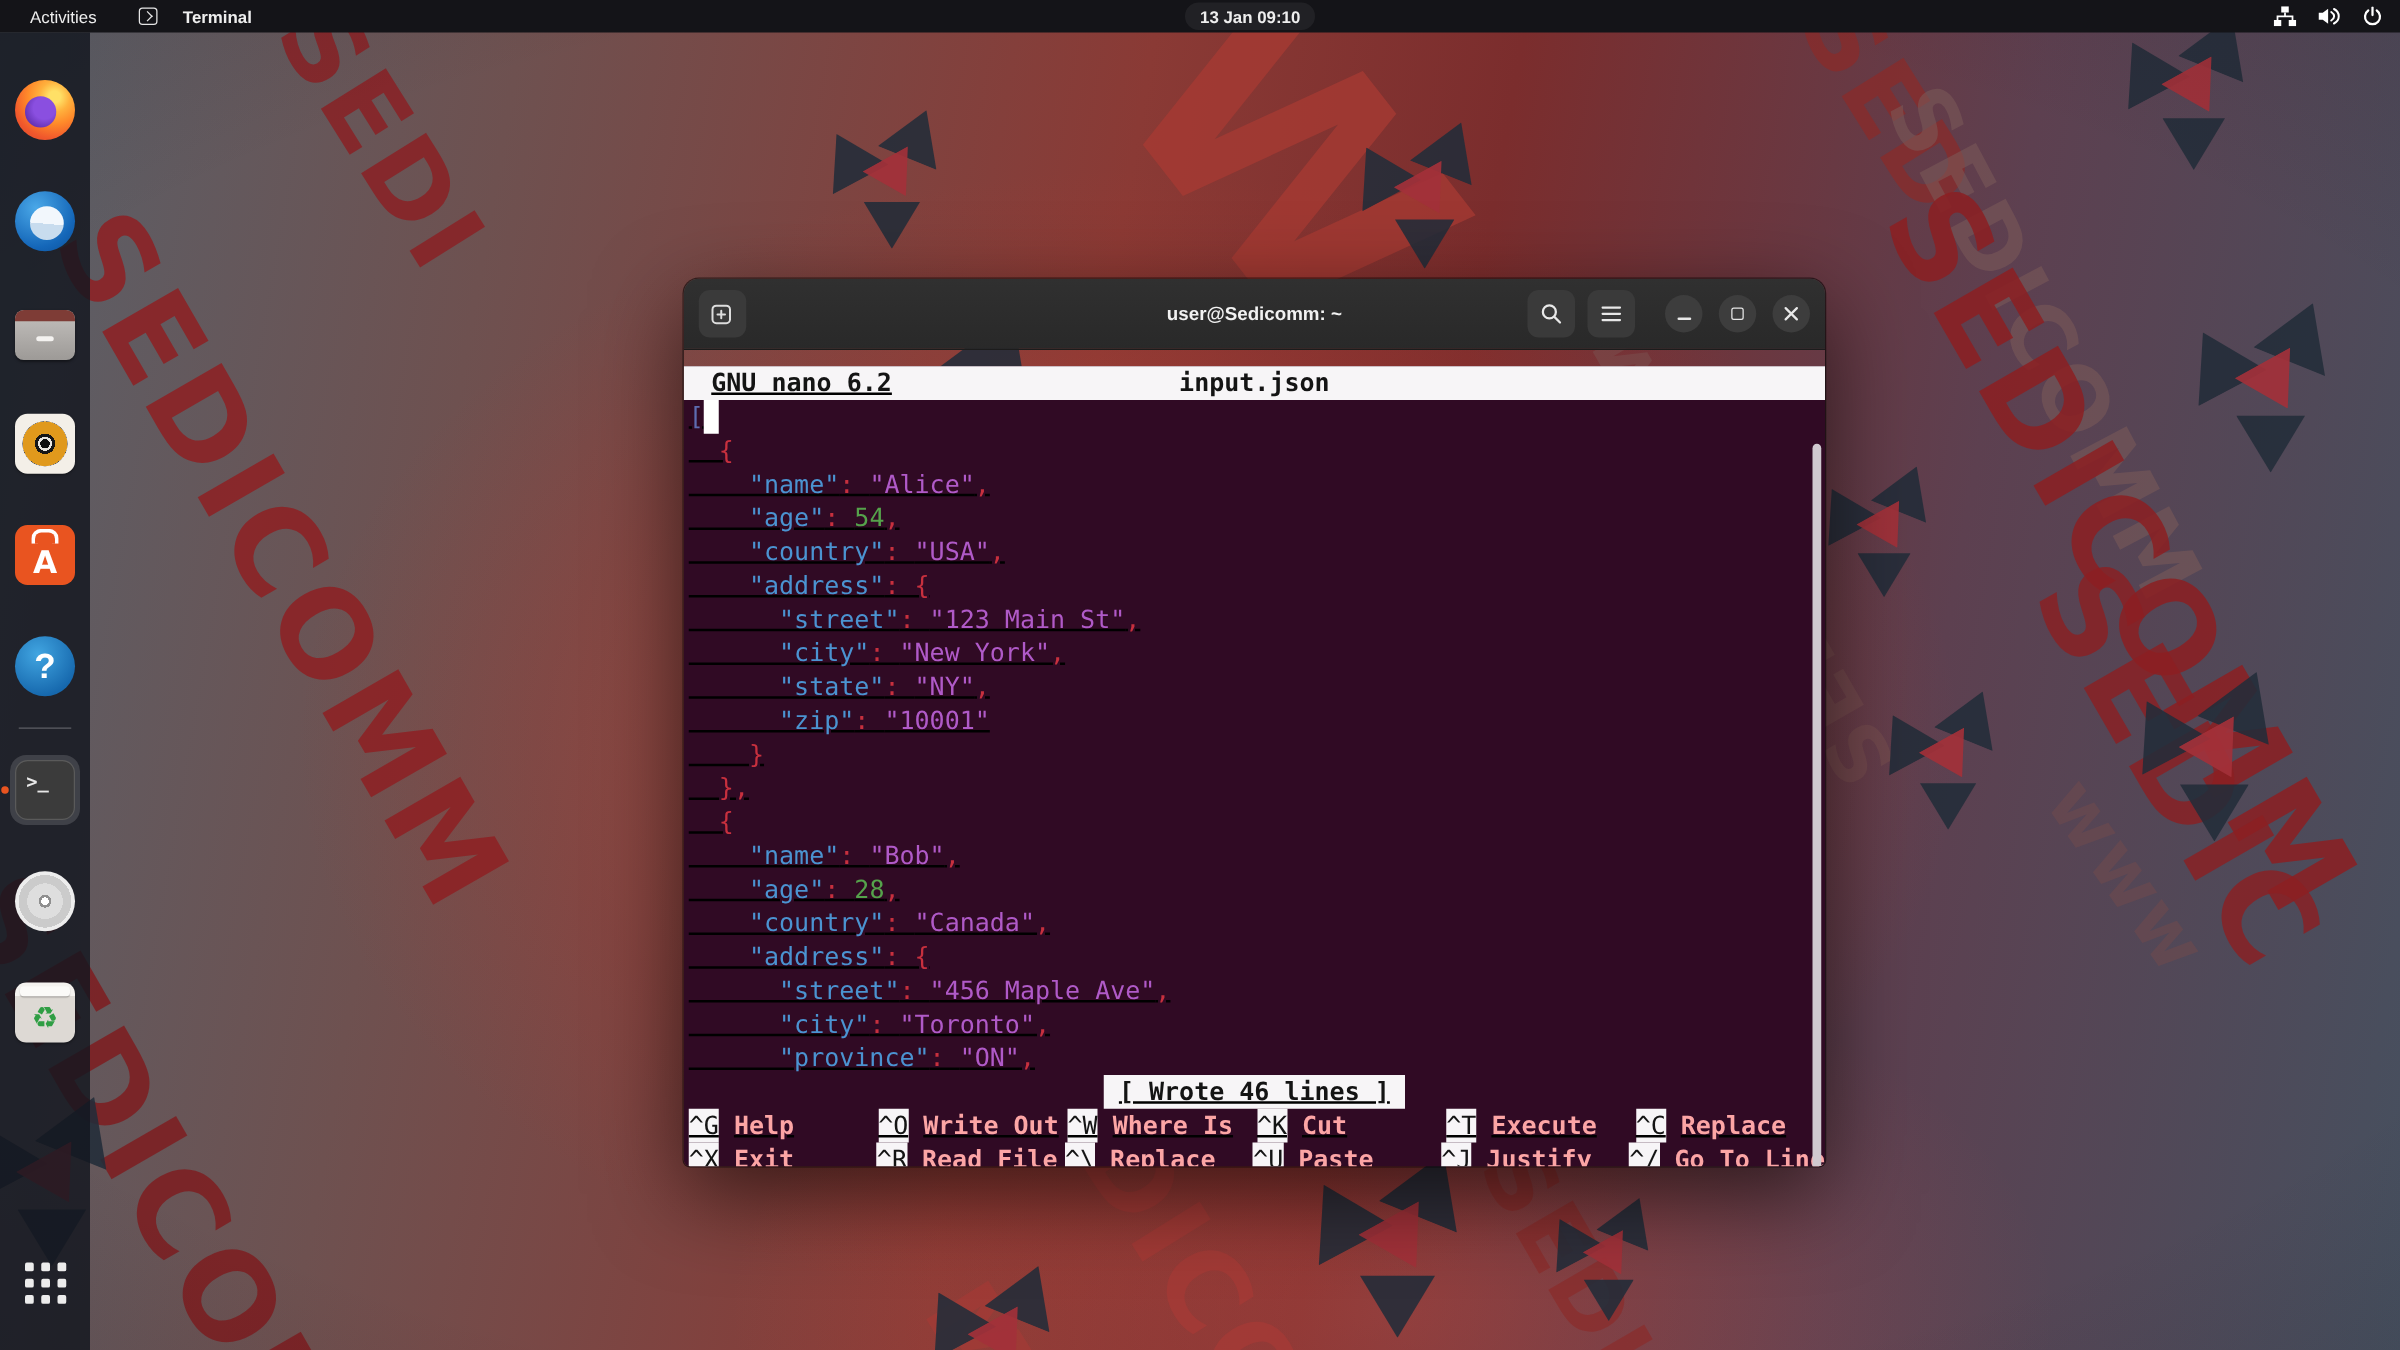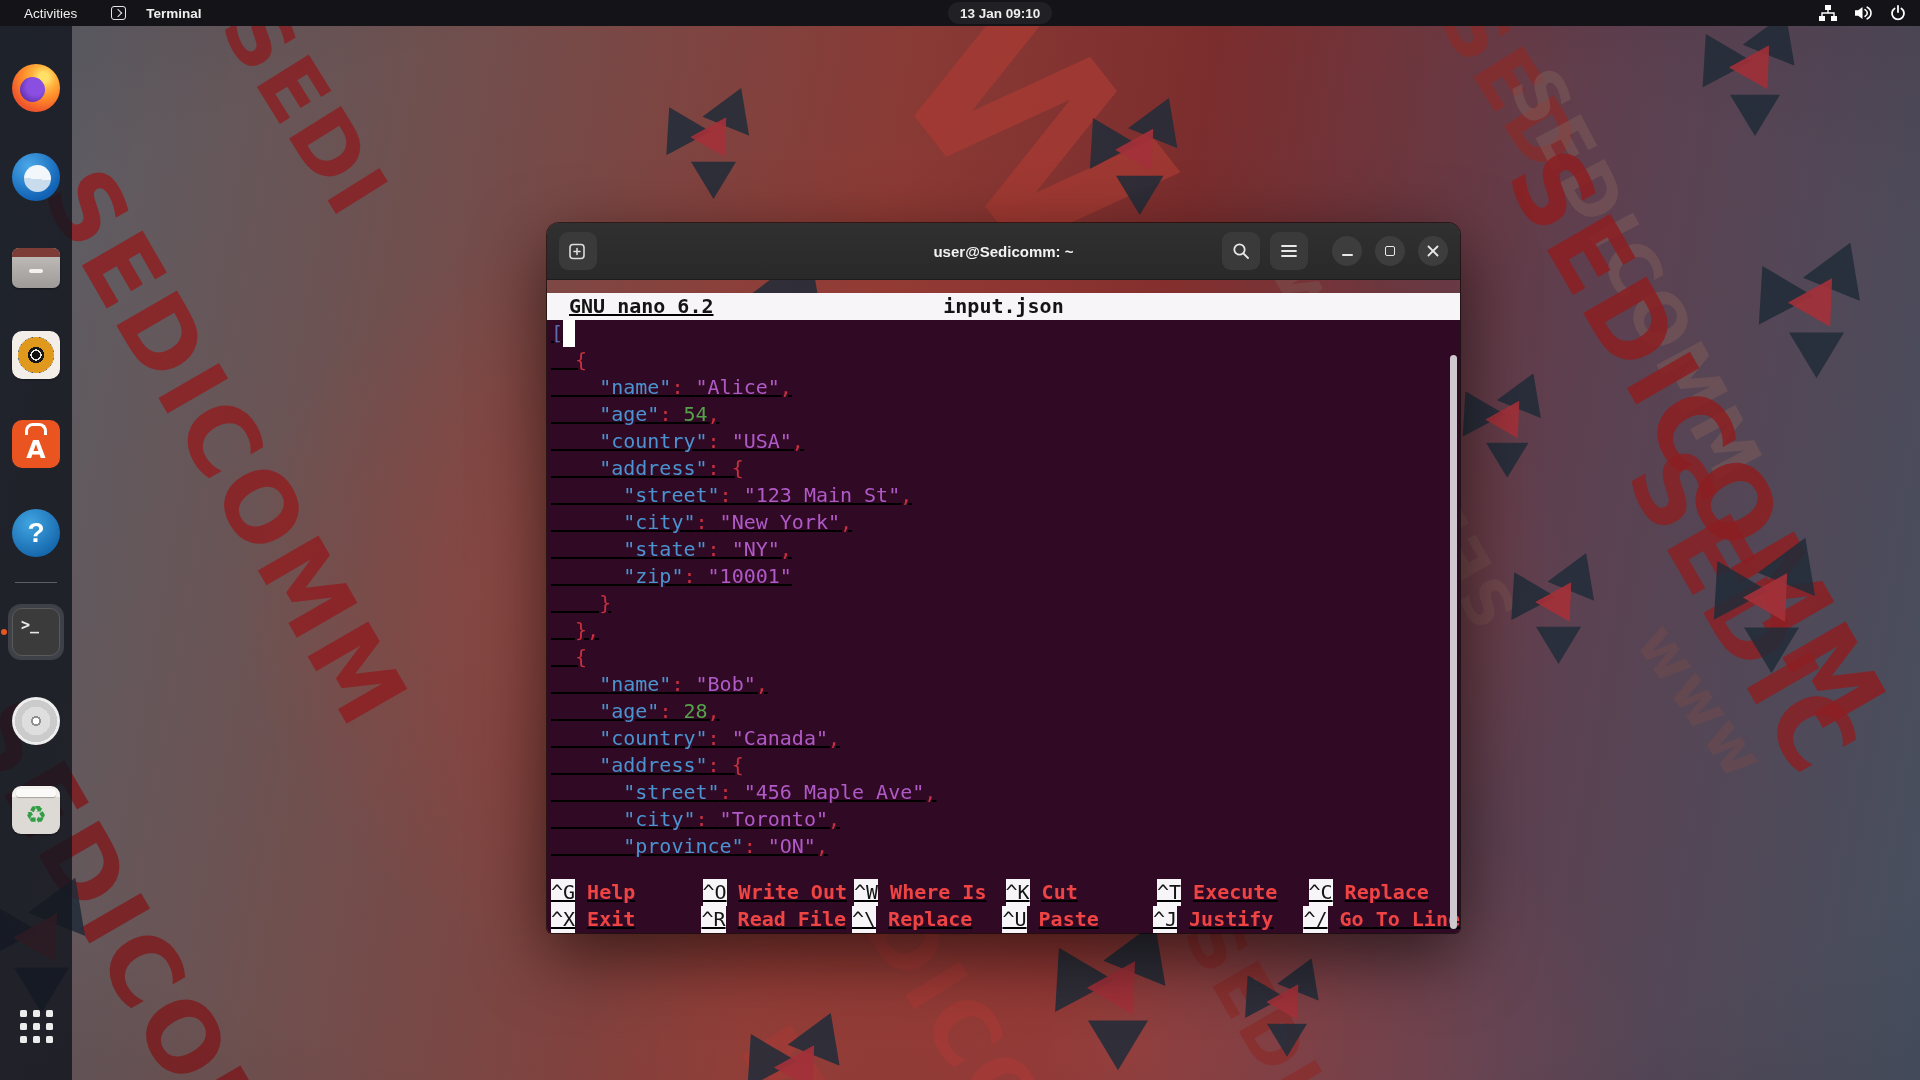--- a/index.html
+++ b/index.html
@@ -130,21 +130,21 @@
   .tk-s { color:#b05ac8; }
   .tk-n { color:#55a24b; }
   .tk-b { color:#5d6cb0; }
   .cursor { display:inline-block; width:1ch; background:#ffffff; color:transparent; }
   #status-row { height:27px; flex:0 0 auto; display:flex; justify-content:center; }
   #status-msg { background:#f7f5f7; color:#141414; font-weight:bold; padding:0 1ch; }
   #shortcuts { flex:0 0 auto; padding:0 0 0 4px; }
   .sc-row { display:grid; grid-template-columns:repeat(6, 1fr); height:27px; }
   .sc-item { display:flex; align-items:center; }
   .sc-key { background:#f7f5f7; color:#141414; width:2ch; text-align:center; flex:0 0 auto; }
-  .sc-label { color:#ef4444; margin-left:1ch; font-weight:bold; white-space:pre; }
+  .sc-label { color:#fca5a5; margin-left:1ch; font-weight:bold; white-space:pre; }
   #term-scrollbar { position:absolute; right:3px; top:62px; width:7px; bottom:4px;
     background:#cfc9cf; border-radius:4px; z-index:5; }
 </style>
 </head>
 <body>
 
 <div id="stage">
 
   <div id="wallpaper">
     <div id="wm-layer">
@@ -375,20 +375,23 @@
           <div class="code-line"><span class="tk-p">  },</span></div>
           <div class="code-line"><span class="tk-p">  {</span></div>
           <div class="code-line"><span class="tk-k">    "name"</span><span class="tk-p">: </span><span class="tk-s">"Bob"</span><span class="tk-p">,</span></div>
           <div class="code-line"><span class="tk-k">    "age"</span><span class="tk-p">: </span><span class="tk-n">28</span><span class="tk-p">,</span></div>
           <div class="code-line"><span class="tk-k">    "country"</span><span class="tk-p">: </span><span class="tk-s">"Canada"</span><span class="tk-p">,</span></div>
           <div class="code-line"><span class="tk-k">    "address"</span><span class="tk-p">: {</span></div>
           <div class="code-line"><span class="tk-k">      "street"</span><span class="tk-p">: </span><span class="tk-s">"456 Maple Ave"</span><span class="tk-p">,</span></div>
           <div class="code-line"><span class="tk-k">      "city"</span><span class="tk-p">: </span><span class="tk-s">"Toronto"</span><span class="tk-p">,</span></div>
           <div class="code-line"><span class="tk-k">      "province"</span><span class="tk-p">: </span><span class="tk-s">"ON"</span><span class="tk-p">,</span></div>
         </div>
+      <div id="status-row">
+        <span id="status-msg">[ Wrote 46 lines ]</span>
+      </div>
       <div id="shortcuts">
         <div class="sc-row" id="sc-row1">
             <div class="sc-item">
               <span class="sc-key">^G</span>
               <span class="sc-label">Help</span>
             </div>
             <div class="sc-item">
               <span class="sc-key">^O</span>
               <span class="sc-label">Write Out</span>
             </div>

